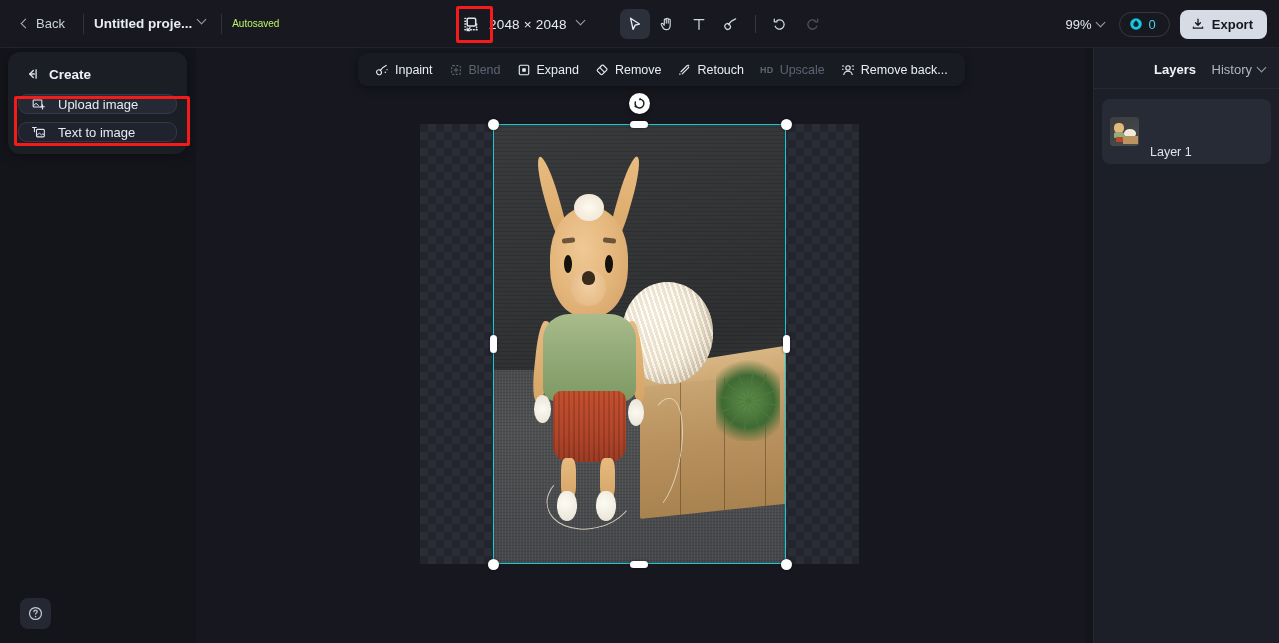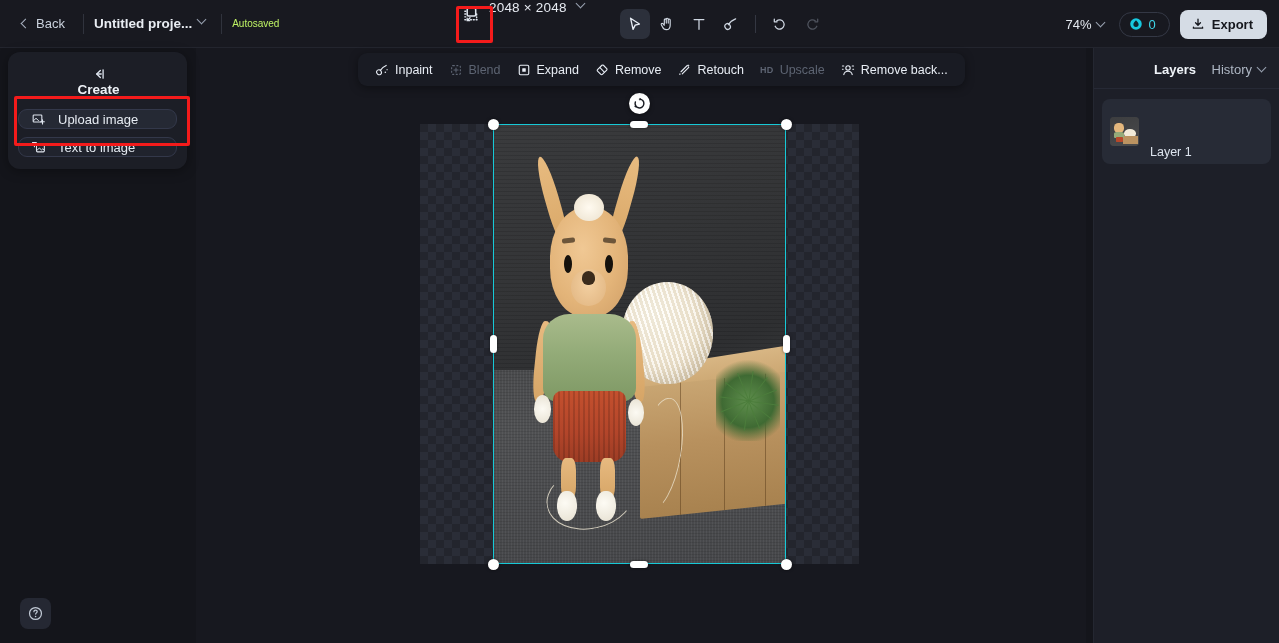--- a/index.html
+++ b/index.html
@@ -36,21 +36,21 @@
   }
   .chev-down {
     width: 7px; height: 7px; border-right: 1.5px solid #98a2b0; border-bottom: 1.5px solid #98a2b0;
     transform: rotate(45deg); display: inline-block; margin-top: -4px;
   }
   .caret-btn { padding: 4px 6px 8px 6px; border-radius: 5px; cursor: pointer; display:flex; align-items:center; }
   .autosaved { font-size: 10px; color: #bef264; white-space: nowrap; }
 
   .tb-center {
     position: absolute; left: 455px; top: 0; height: 48px;
-    display: flex; align-items: flex-start; gap: 4px;
+    display: flex; align-items: center; gap: 4px;
   }
   .canvas-size-icon-wrap {
     width: 30px; height: 28px; display: flex; align-items: center; justify-content: center;
     border-radius: 6px; cursor: pointer;
   }
   .hl-box {
     position: absolute; border: 3px solid #f41b1b; border-radius: 2px;
     pointer-events: none;
   }
   .dims { font-size: 13.5px; color: #e6eaf1; letter-spacing: .2px; white-space: nowrap; }
@@ -85,23 +85,22 @@
     border-radius: 8px; padding: 7px 14px 7px 11px; cursor: pointer;
   }
 
   
   .create-panel {
     position: absolute; left: 8px; top: 52px; width: 179px;
     background: #1c1e26; border-radius: 12px; padding: 0 0 12px 0;
     box-shadow: 0 2px 12px rgba(0,0,0,.35);
   }
   .create-head {
-    display: flex; align-items: center; 
+    display: flex; align-items: center; gap: 9px;
     padding: 14px 14px 12px 16px;
-    flex-direction: column;
   }
   .create-title { font-size: 13.5px; font-weight: bold; color: #eef2f7; }
   .create-list { display: flex; flex-direction: column; gap: 8px; padding: 0 10px; }
   .create-item {
     display: flex; align-items: center; gap: 12px;
     height: 20px; padding: 0 12px;
     border: 1px solid #33384a; border-radius: 9px;
     font-size: 13px; color: #e6ebf2; cursor: pointer;
     background: #20232d;
   }
@@ -399,21 +398,21 @@
       <div class="tool disabled">
         <svg width="16" height="16" viewBox="0 0 18 18">
           <path d="M12.8 5.5a5.2 5.2 0 1 0 1.6 6" fill="none" stroke="#9aa3b2" stroke-width="1.4" stroke-linecap="round"></path>
           <path d="M15.4 3.4v3.1h-3.1" fill="none" stroke="#9aa3b2" stroke-width="1.4" stroke-linecap="round" stroke-linejoin="round"></path>
         </svg>
       </div>
     </div>
 
     <div class="tb-right">
       <div class="zoom-ctl">
-        <span class="zoom-val">74%</span>
+        <span class="zoom-val">99%</span>
         <span class="chev-down"></span>
       </div>
       <div class="credits">
         <svg width="14" height="14" viewBox="0 0 16 16">
           <circle cx="8" cy="8" r="6.6" fill="#17c9e0"></circle>
           <path d="M8 3.6c1.9 1.9 3 3.2 3 4.7a3 3 0 0 1-6 0c0-1.5 1.1-2.8 3-4.7z" fill="#0e2630"></path>
         </svg>
         <span class="credits-val">0</span>
       </div>
       <div class="export-btn">

